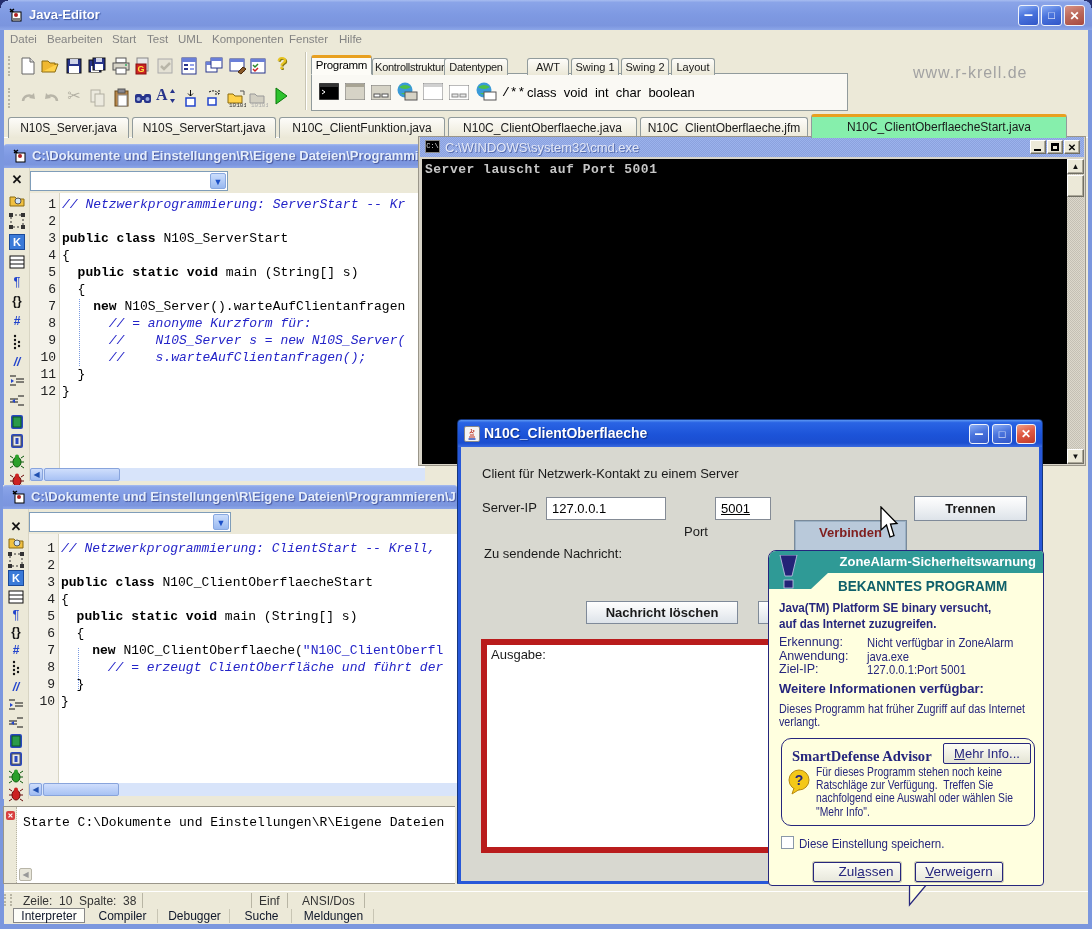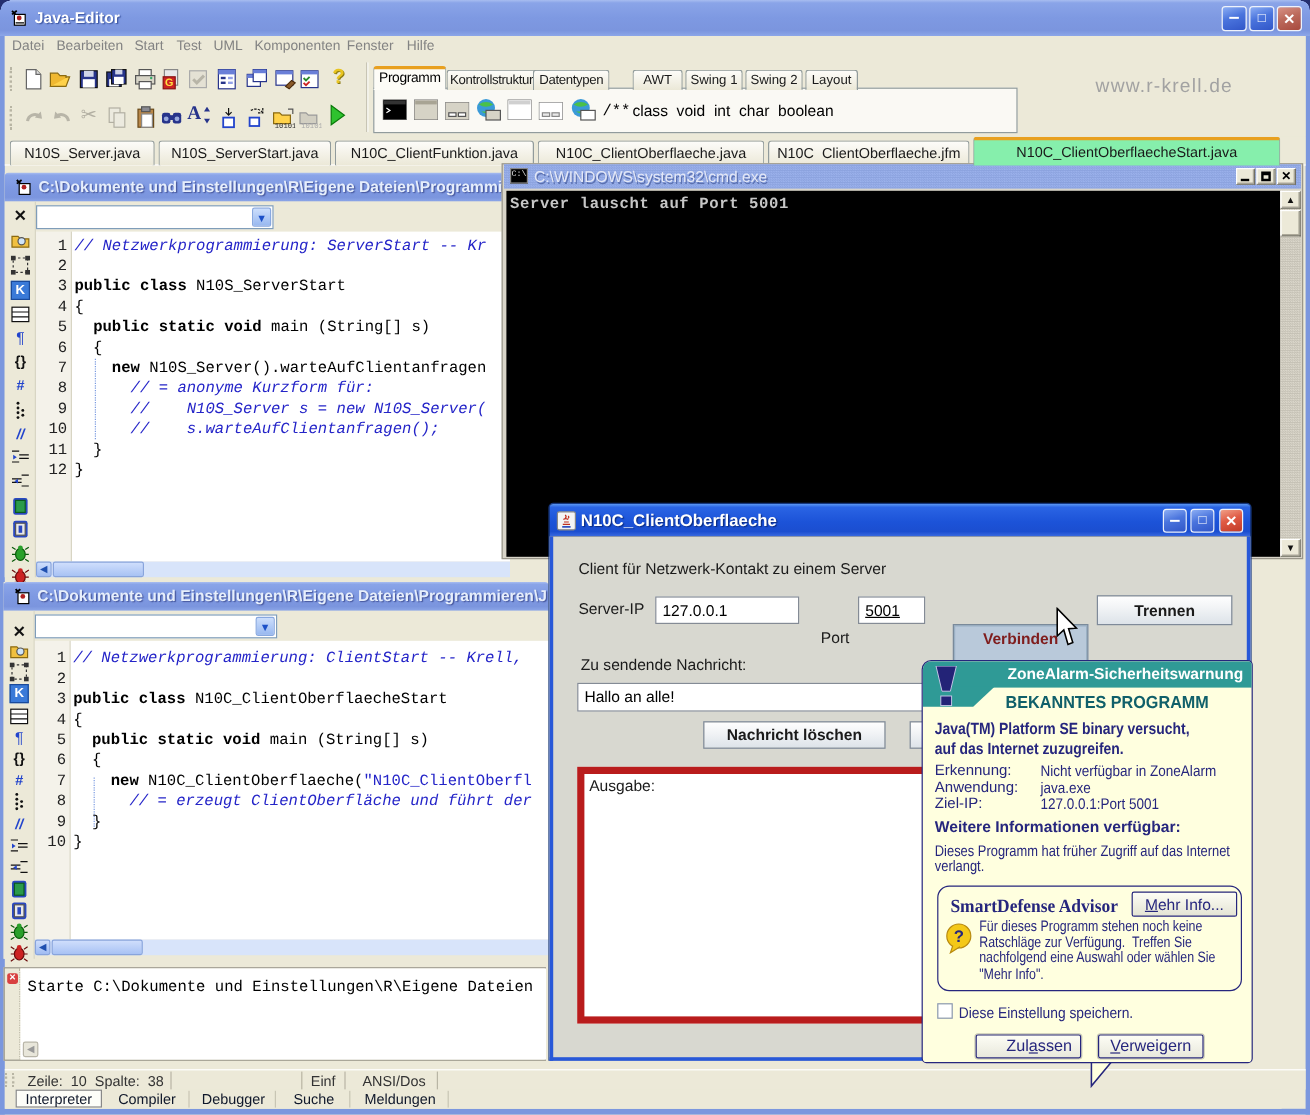--- a/index.html
+++ b/index.html
@@ -499,21 +499,20 @@
  <div class="xpbtn" style="left:558px;top:4px;width:20px;height:20px;background:linear-gradient(160deg,#f0a088 0%,#e05a44 45%,#c03a28 100%);font-size:12px;line-height:19px;">✕</div>
  <div class="abs" style="left:0;top:27px;width:584px;height:437px;background:#d8d8d0;border-left:3px solid #2858d8;border-right:3px solid #2858d8;border-bottom:3px solid #2858d8;">
   <div class="abs" style="left:21px;top:19px;font-size:13px;color:#1a1a1a;">Client für Netzwerk-Kontakt zu einem Server</div>
   <div class="abs" style="left:21px;top:53px;font-size:13px;color:#1a1a1a;">Server-IP</div>
   <div class="abs" style="left:85px;top:50px;width:120px;height:23px;background:#fff;border:1px solid #848b95;font-size:13px;line-height:21px;padding-left:5px;">127.0.0.1</div>
   <div class="abs" style="left:223px;top:53px;font-size:13px;color:#1a1a1a;margin-top:24px;">Port</div>
   <div class="abs" style="left:254px;top:50px;width:56px;height:23px;background:#fff;border:1px solid #848b95;font-size:13px;line-height:21px;padding-left:5px;text-decoration:underline;">5001</div>
   <div class="abs" style="left:333px;top:49px;width:113px;height:38px;background:#b9c9da;border:1px solid #7a8a9a;box-shadow:inset 0 0 0 1px #9ab0c4;font-weight:bold;font-size:13px;color:#7f1d1d;text-align:center;line-height:24px;margin-top:24px;">Verbinden</div>
   <div class="swb" style="left:453px;top:49px;width:113px;height:25px;line-height:24px;">Trennen</div>
   <div class="abs" style="left:23px;top:99px;font-size:13px;color:#1a1a1a;">Zu sendende Nachricht:</div>
-  <div class="abs" style="left:20px;top:122px;width:543px;height:24px;background:#fff;border:1px solid #848b95;font-size:13px;line-height:22px;padding-left:5px;">Hallo an alle!</div>
   <div class="swb" style="left:125px;top:154px;width:152px;height:23px;line-height:22px;">Nachricht löschen</div>
   <div class="swb" style="left:297px;top:154px;width:152px;height:23px;line-height:22px;">Nachricht senden</div>
   <div class="abs" style="left:20px;top:192px;width:543px;height:214px;background:#fff;border:6px solid #b91c1c;">
    <div class="abs" style="left:4px;top:2px;font-size:13px;color:#1a1a1a;">Ausgabe:</div>
   </div>
  </div>
 </div>
 <svg class="abs" style="left:880px;top:506px;" width="22" height="34">
     <path d="M1 1 L1 24 L6.5 19 L10 31 L14 29.5 L10.5 18 L17 17.5 Z" fill="#fff" stroke="#000" stroke-width="1.3"></path>
   </svg>

